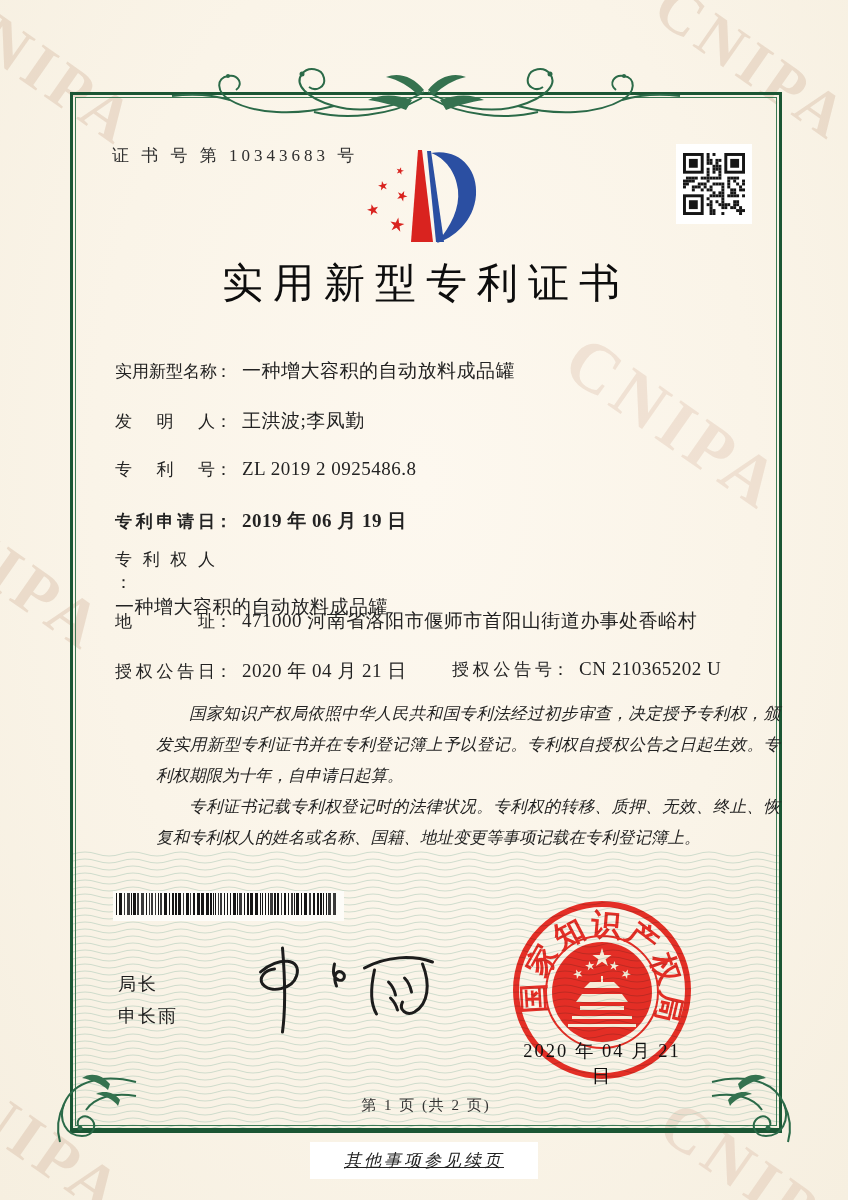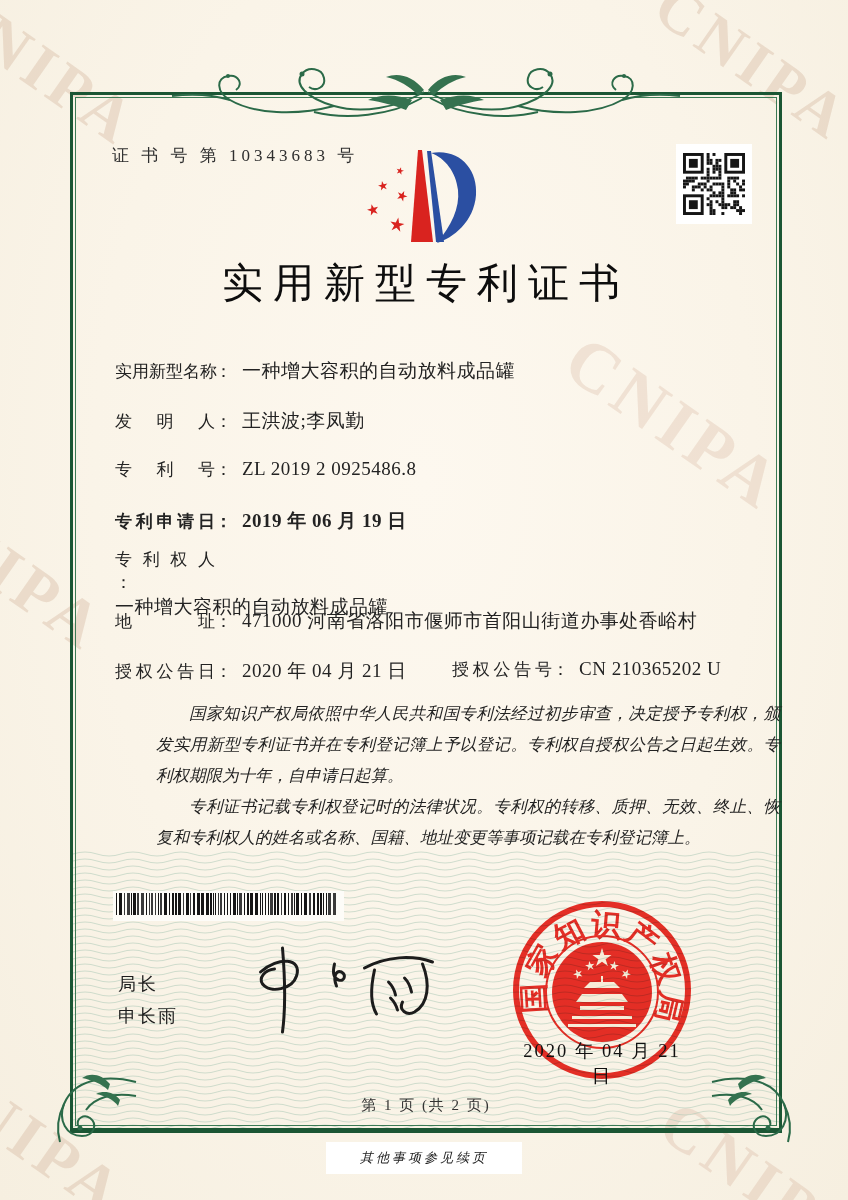--- a/index.html
+++ b/index.html
@@ -64,22 +64,22 @@
   .signature{position:absolute;left:228px;top:942px;z-index:2;}
 
   .seal{position:absolute;left:508px;top:896px;z-index:3;mix-blend-mode:multiply;opacity:.95;}
   .seal-date{position:absolute;left:512px;top:1038px;width:180px;text-align:center;z-index:4;
              font-size:18.5px;letter-spacing:2px;color:#111;}
 
   .page-ind{position:absolute;left:0;top:1096px;width:852px;text-align:center;z-index:2;
             font-size:15px;color:#333;letter-spacing:2px;}
 
   .note{position:absolute;left:50%;top:1142px;transform:translateX(-50%);z-index:5;
-        background:#ffffff;padding:7px 34px;font-size:13px;color:#222;letter-spacing:3px;
-        font-style:italic;white-space:nowrap;}
+        background:#ffffff;padding:7px 34px;font-size:17px;color:#222;letter-spacing:3px;
+        font-style:italic;white-space:nowrap;text-decoration:underline;}
 </style>
 </head>
 <body>
 
 <div class="page">
 
   <svg width="0" height="0" style="position:absolute" aria-hidden="true">
     <defs>
       <path id="st" d="M0,-1 L0.225,-0.31 L0.95,-0.31 L0.36,0.12 L0.59,0.81 L0,0.38 L-0.59,0.81 L-0.36,0.12 L-0.95,-0.31 L-0.225,-0.31 Z"></path>
     </defs>

